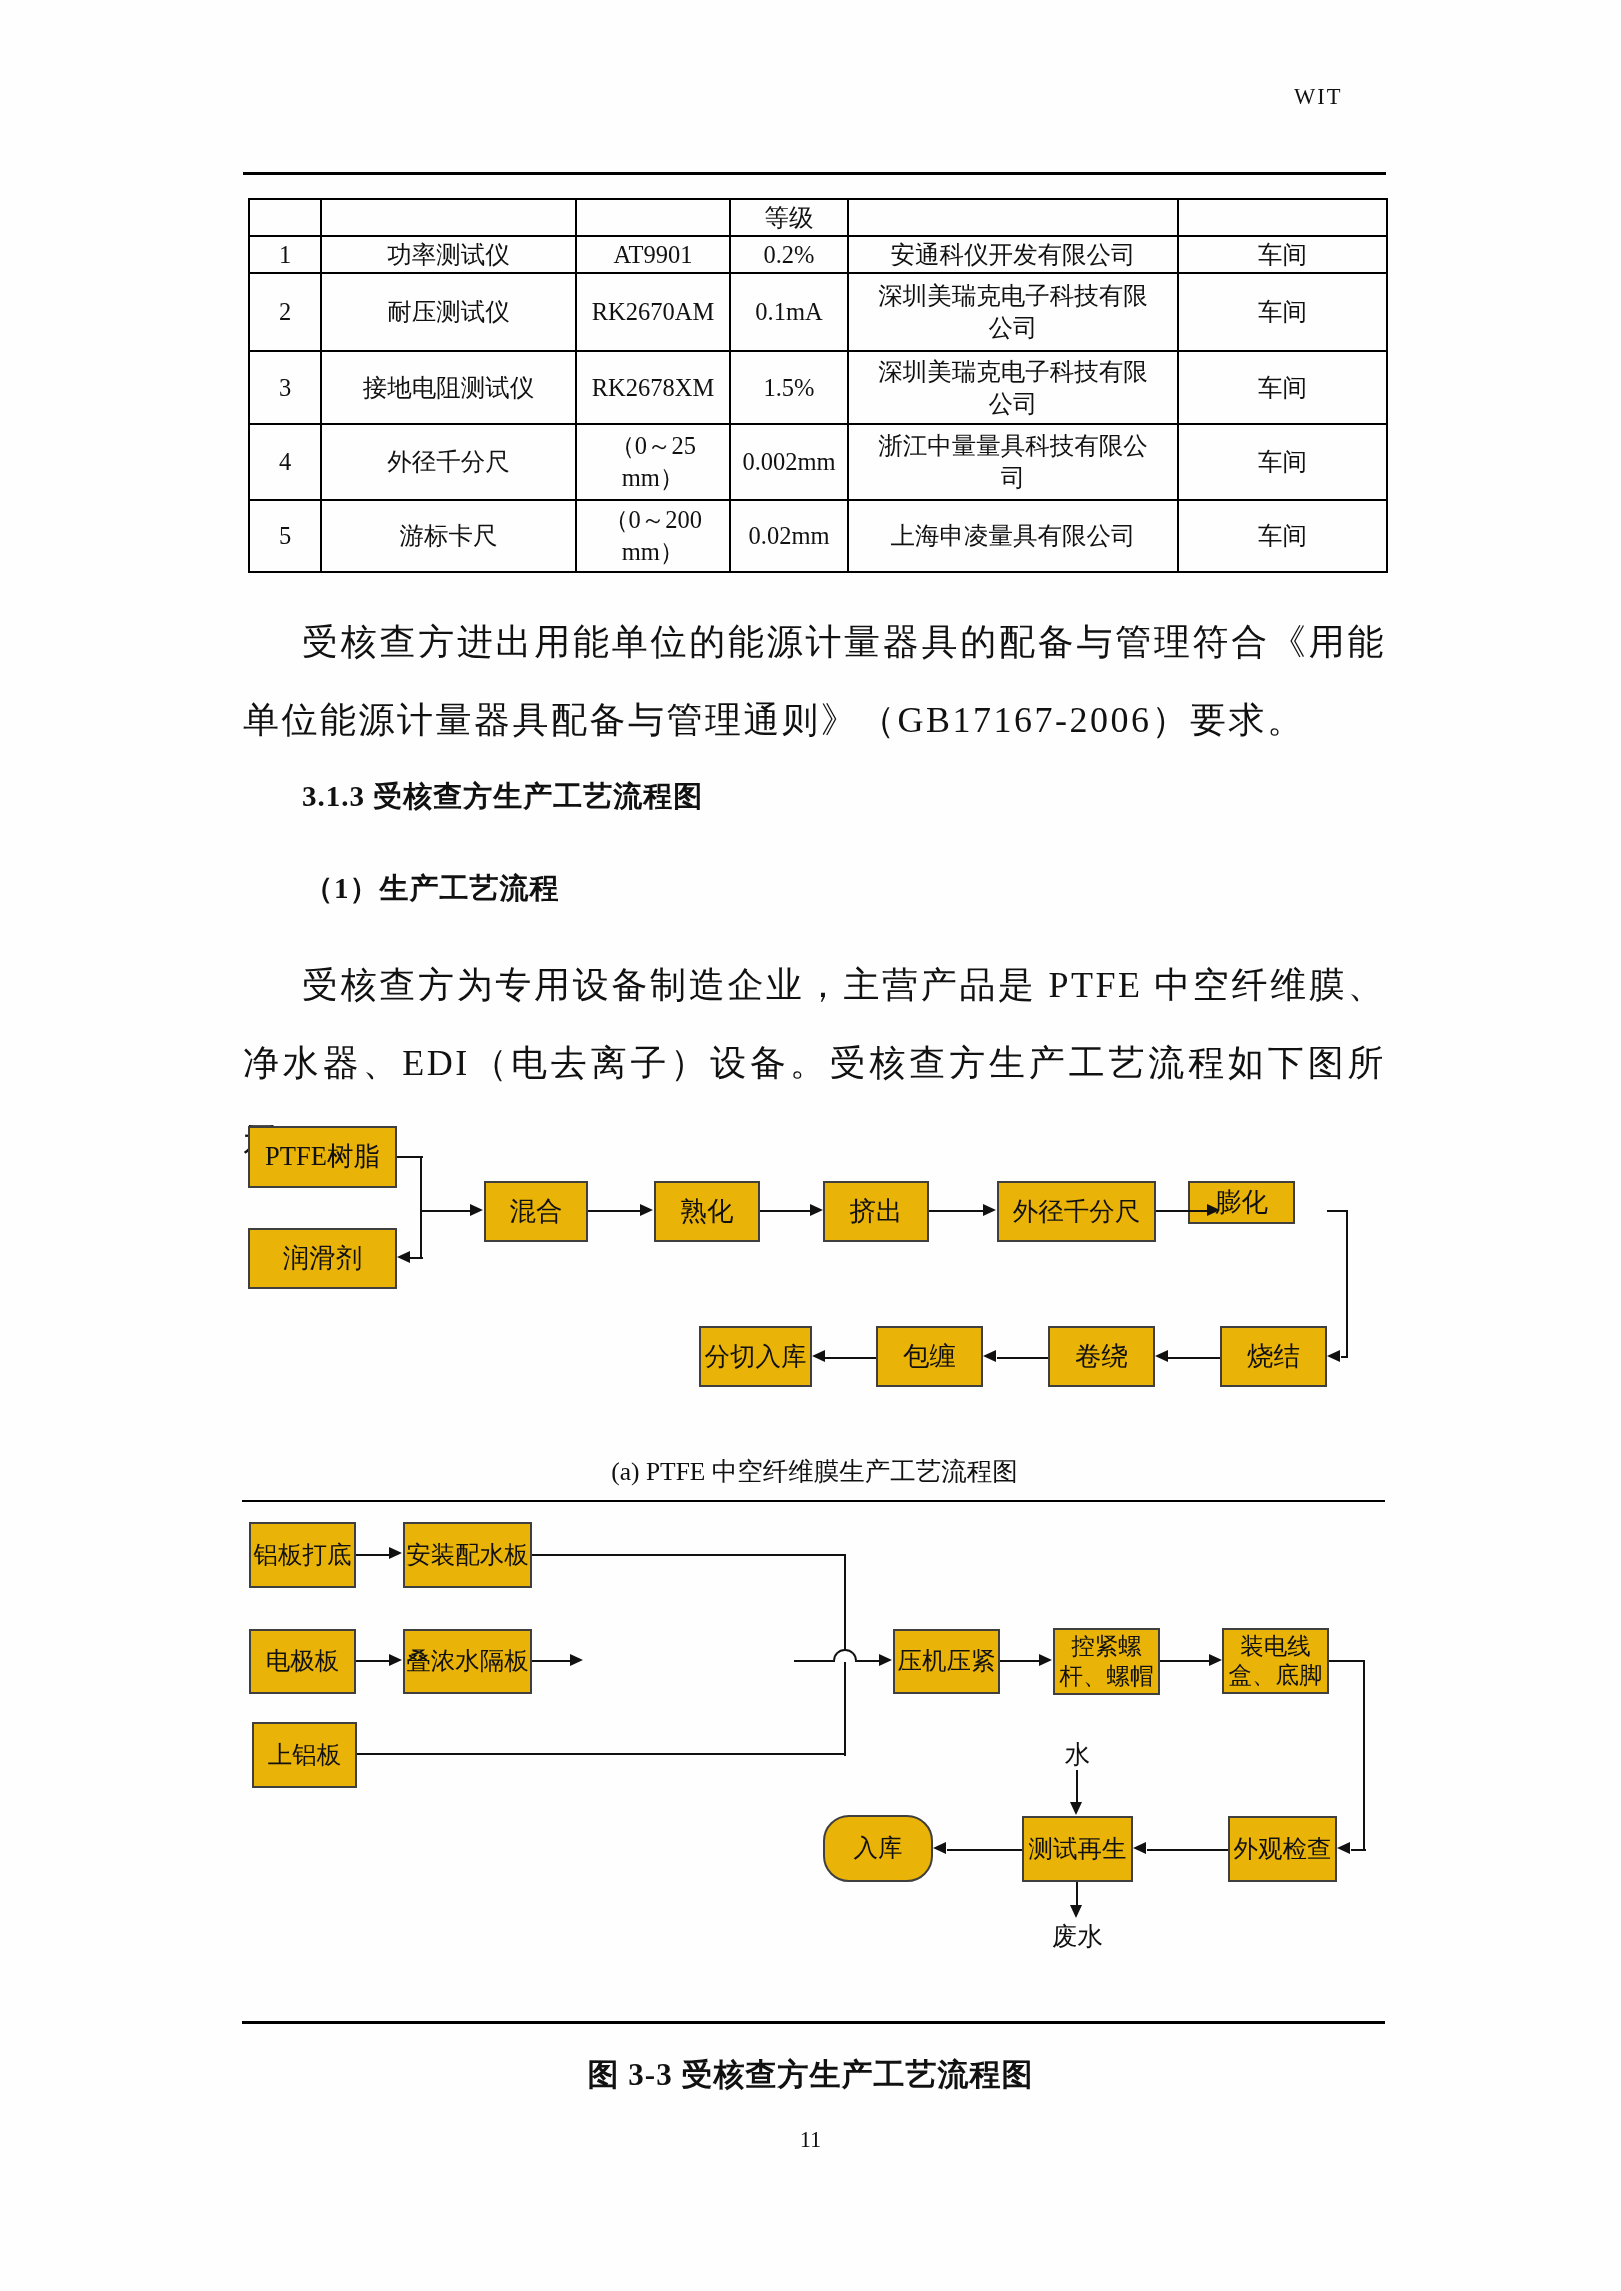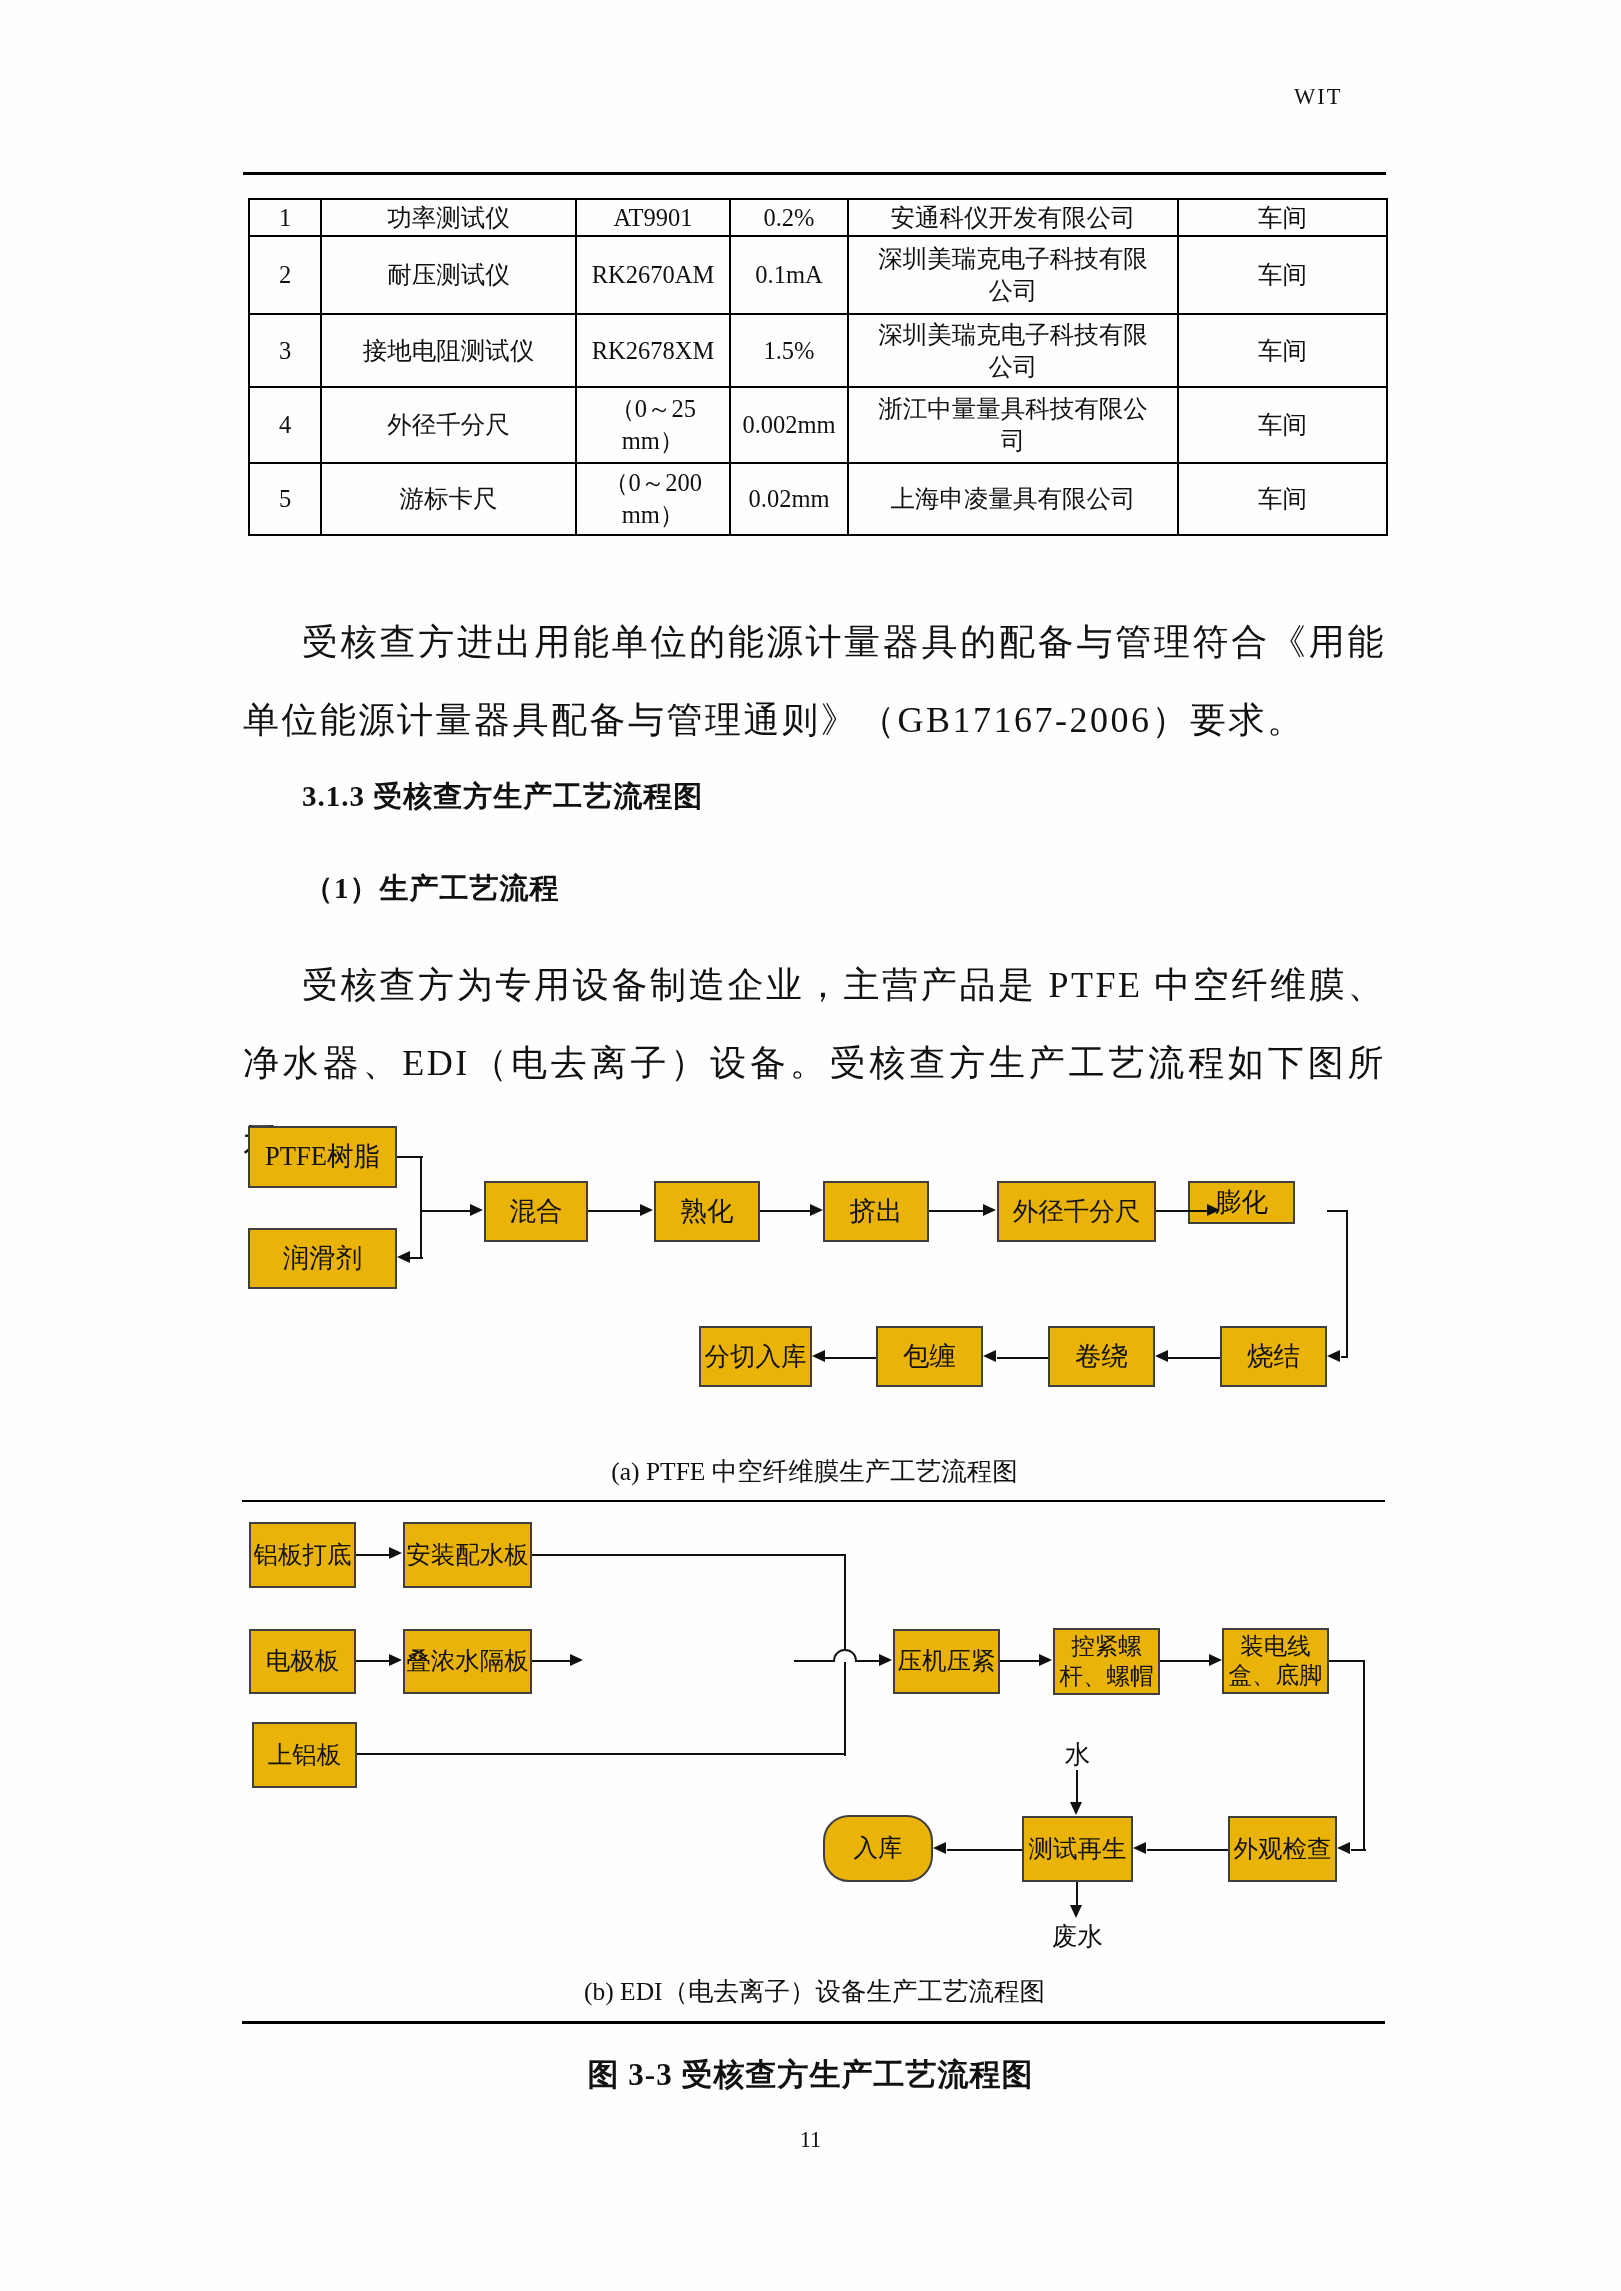--- a/index.html
+++ b/index.html
@@ -47,20 +47,28 @@
       <colgroup>
         <col style="width:72px">
           <col style="width:255px">
           <col style="width:154px">
         <col style="width:118px">
           <col style="width:330px">
           <col style="width:209px">
       </colgroup>
       <tbody>
         <tr style="height:37px">
+          <td></td>
+          <td></td>
+          <td></td>
+          <td>等级</td>
+          <td></td>
+          <td></td>
+        </tr>
+        <tr style="height:37px">
           <td>1</td>
           <td>功率测试仪</td>
           <td>AT9901</td>
           <td>0.2%</td>
           <td class="supplier">安通科仪开发有限公司</td>
           <td>车间</td>
         </tr>
         <tr style="height:78px">
           <td>2</td>
           <td>耐压测试仪</td>
@@ -187,21 +195,20 @@
     <div class="fbox" style="left:1053px;top:1628px;width:107px;height:67px;font-size:23.5px;">控紧螺杆、螺帽</div>
     <div class="fbox" style="left:1222px;top:1628px;width:107px;height:66px;font-size:23.5px;">装电线盒、底脚</div>
     <div class="fbox" style="left:252px;top:1722px;width:105px;height:66px;">上铝板</div>
     <div class="fbox" style="left:823px;top:1815px;width:110px;height:67px;border-radius:26px;">入库</div>
     <div class="fbox" style="left:1022px;top:1816px;width:111px;height:66px;">测试再生</div>
     <div class="fbox" style="left:1228px;top:1816px;width:109px;height:66px;">外观检查</div>
 
     <div class="flbl" style="left:1022px;top:1741px;width:111px;">水</div>
     <div class="flbl" style="left:1022px;top:1923px;width:111px;">废水</div>
 
-    <div class="cap" style="top:1978px;">(b) EDI（电去离子）设备生产工艺流程图</div>
   </div>
 
   <div class="rule" style="left:242px;top:2021px;width:1143px;height:2.9px;"></div>
 
   <div class="abs" style="left:0;top:2054px;width:1621px;text-align:center;font-weight:bold;font-size:31px;letter-spacing:1px;">图 3-3 受核查方生产工艺流程图</div>
   <div class="abs" style="left:0;top:2127px;width:1621px;text-align:center;font-size:22.5px;">11</div>
 
 </div>
 
 

